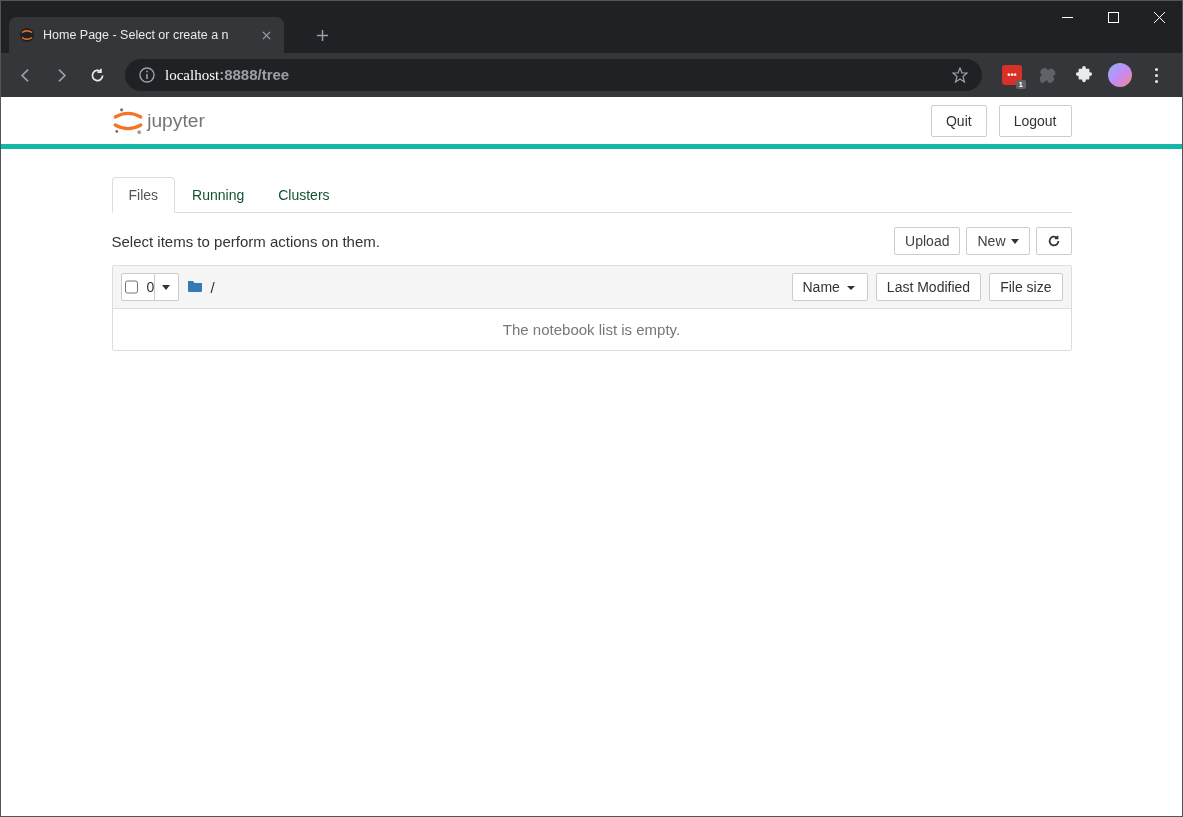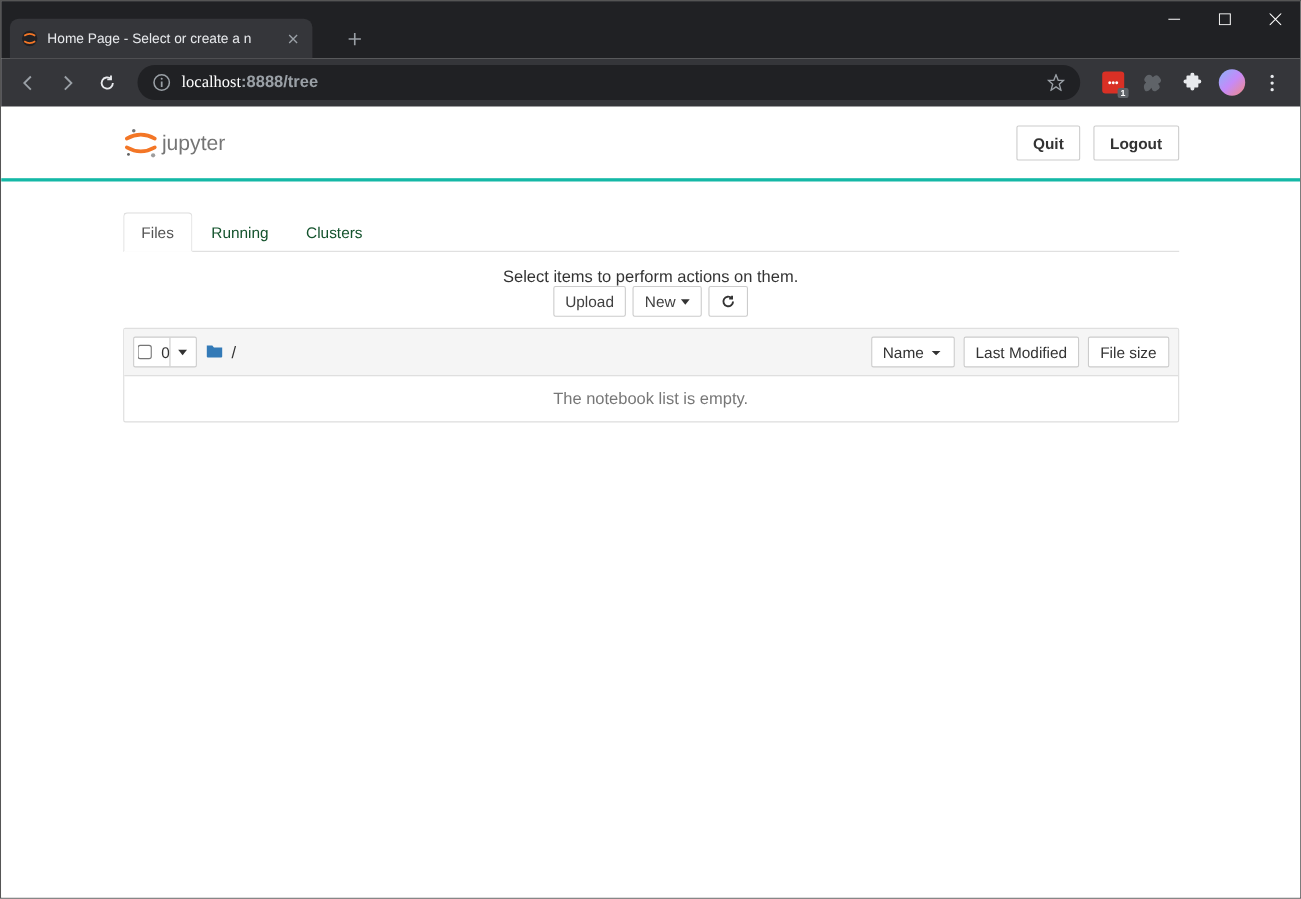--- a/index.html
+++ b/index.html
@@ -113,52 +113,52 @@
   .kebab{width:24px;display:flex;flex-direction:column;align-items:center;gap:3px;justify-content:center;}
   .kebab span{width:3px;height:3px;background:#e8eaed;border-radius:50%;}
 
   
   .page{
     background:#fff;
     height:calc(817px - 52px - 44px);
     overflow:auto;
   }
   .jp-header{
-    border-bottom:3px solid #14b8a6;
-    height:68px;
+    border-bottom:5px solid #14b8a6;
+    height:52px;
   }
   .jp-header-inner{
     width:960px;margin:0 auto;height:100%;
     display:flex;align-items:center;justify-content:space-between;
   }
   .jp-logo{display:flex;align-items:center;gap:4px;}
   .jp-logo svg{height:32px;}
   .jp-btns{display:flex;gap:12px;}
   .jp-btn{
     border:1px solid #ccc;background:#fff;color:#333;
-    padding:7px 14px;font-size:14px;border-radius:2px;font-weight:bold;
+    padding:7px 14px;font-size:14px;border-radius:2px;
   }
 
   .jp-body{width:960px;margin:0 auto;padding-top:28px;}
   .jp-tabs{
     display:flex;border-bottom:1px solid #ddd;
   }
   .jp-tab{
     padding:9px 16px;font-size:14px;color:#14532d;
     border:1px solid transparent;border-bottom:none;
     border-radius:4px 4px 0 0;margin-bottom:-1px;
   }
   .jp-tab.active{
     color:#555;border-color:#ddd;background:#fff;border-bottom:1px solid #fff;
   }
 
   .jp-action-row{
     display:flex;align-items:center;justify-content:space-between;
     margin:14px 0 10px;
-    font-size:15px;color:#333;flex-direction:column;
+    font-size:15px;color:#333;
   }
   .jp-action-btns{display:flex;gap:6px;}
   .jp-sm-btn{
     border:1px solid #ccc;background:#fff;color:#404040;
     padding:5px 10px;font-size:14px;border-radius:2px;
     display:flex;align-items:center;gap:5px;
   }
   .caret-down{width:0;height:0;border-left:4px solid transparent;border-right:4px solid transparent;border-top:5px solid #333;display:inline-block;}
   .refresh-icon svg{width:14px;height:14px;stroke:#333;fill:none;stroke-width:2;}
 

